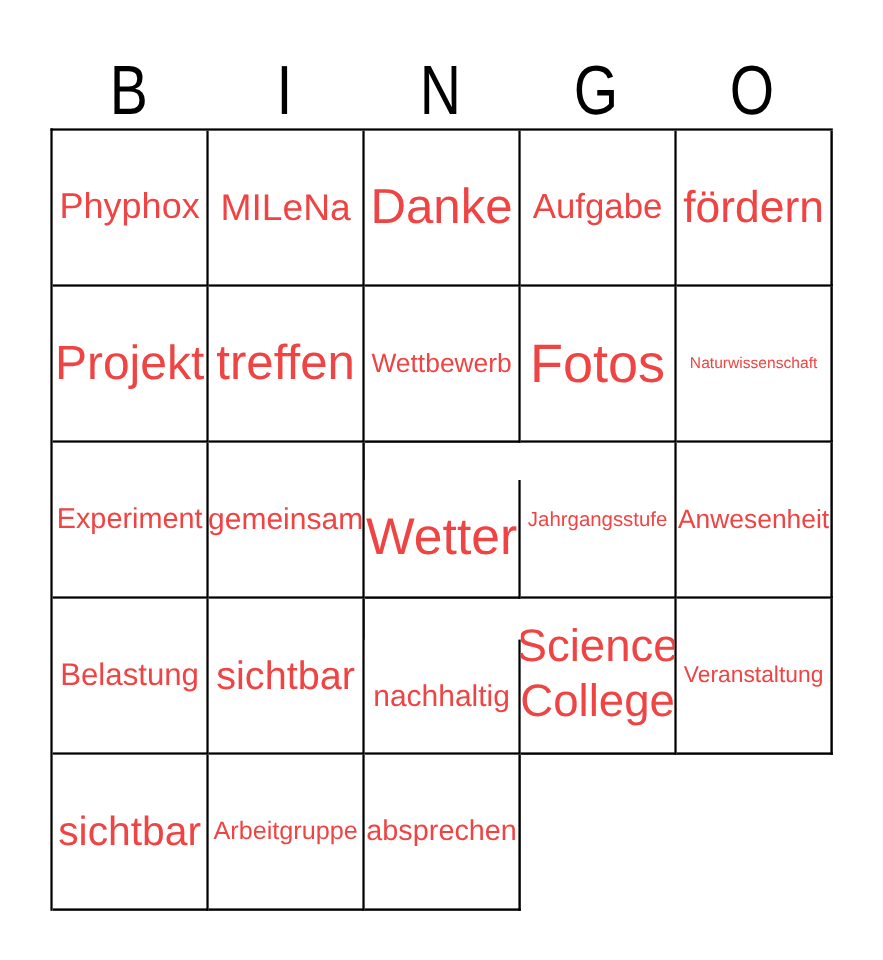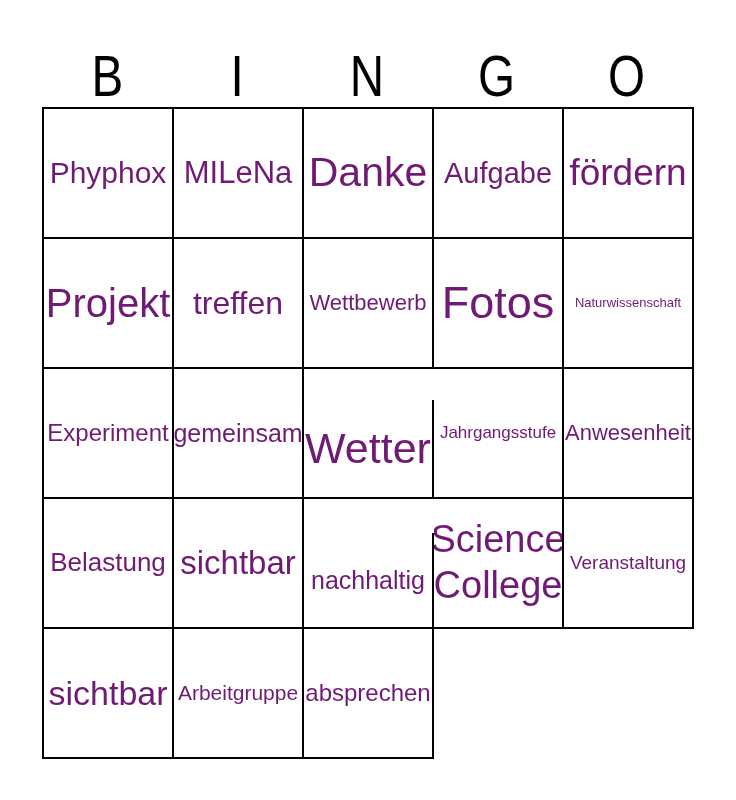--- a/index.html
+++ b/index.html
@@ -54,21 +54,21 @@
   .cell {
     box-sizing: border-box;
     border-right: 2px solid #000000;
     border-bottom: 2px solid #000000;
     display: flex;
     align-items: center;
     justify-content: center;
     text-align: center;
     padding: 1px;
     line-height: 1.2;
-    color: #701a75;
+    color: #ef4444;
     background: #ffffff;
     cursor: pointer;
     overflow: hidden;
   }
 </style>
 </head>
 <body>
 
 <div class="card">
 
@@ -80,21 +80,21 @@
     <div class="letter"><span>O</span></div>
   </div>
 
   <div class="grid">
       <div class="cell" style="font-size: 30px;">Phyphox</div>
       <div class="cell" style="font-size: 31px;">MILeNa</div>
       <div class="cell" style="font-size: 41px;">Danke</div>
       <div class="cell" style="font-size: 29px;">Aufgabe</div>
       <div class="cell" style="font-size: 37px;">fördern</div>
       <div class="cell" style="font-size: 40px;">Projekt</div>
-      <div class="cell" style="font-size: 32px;">treffen</div>
+      <div class="cell" style="font-size: 41px;">treffen</div>
       <div class="cell" style="font-size: 22px;">Wettbewerb</div>
       <div class="cell" style="font-size: 45px;">Fotos</div>
       <div class="cell" style="font-size: 13px;">Naturwissenschaft</div>
       <div class="cell" style="font-size: 24px;">Experiment</div>
       <div class="cell" style="font-size: 25px;">gemeinsam</div>
       <div class="cell" style="font-size: 43px; margin-top: 31px;">Wetter</div>
       <div class="cell" style="font-size: 17px;">Jahrgangsstufe</div>
       <div class="cell" style="font-size: 22px;">Anwesenheit</div>
       <div class="cell" style="font-size: 26px;">Belastung</div>
       <div class="cell" style="font-size: 33px;">sichtbar</div>

